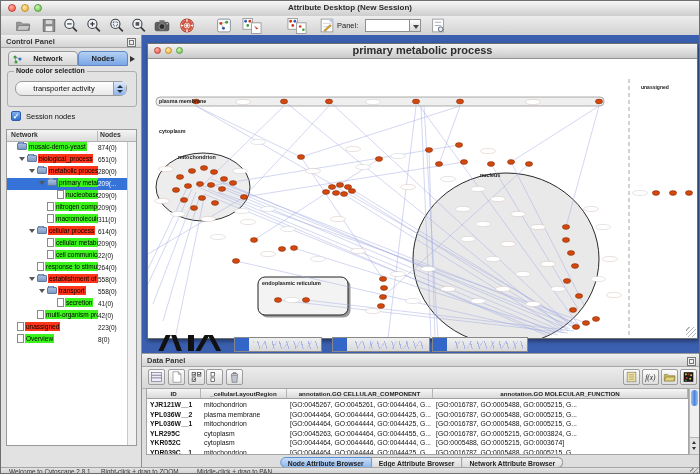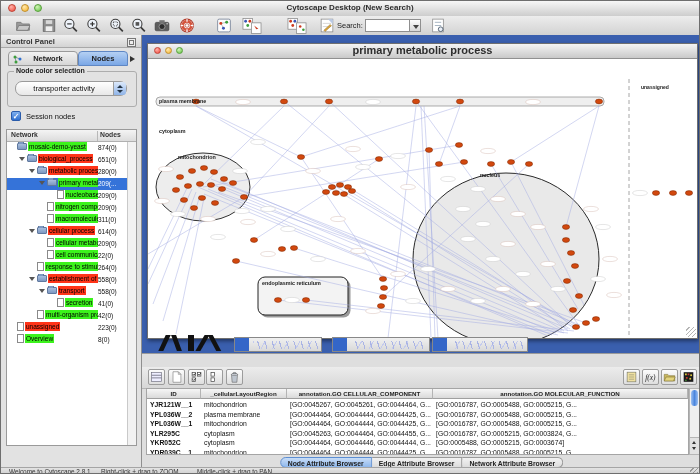--- a/index.html
+++ b/index.html
@@ -102,21 +102,21 @@
 </style>
 </head>
 <body>
 
 <div id="app">
 
   <div class="abs" id="titlebar">
     <span class="tl red"></span>
     <span class="tl yel"></span>
     <span class="tl grn"></span>
-    <div id="win-title">Cytoscape Desktop (New Search)</div>
+    <div id="win-title">Attribute Desktop (New Session)</div>
   </div>
 
   <div class="abs" id="toolbar">
     <span class="tbtn" style="left:13px"><svg viewBox="0 0 16 16">
           <path d="M2 5h4l1.5 1.5H14v6H2z" fill="#9a9a9a" stroke="#666" stroke-width=".6"></path>
           <path d="M2 12.5 4 8h10.5l-2 4.5z" fill="#c9c9c9" stroke="#666" stroke-width=".6"></path>
         </svg></span>
     <span class="tbtn" style="left:39px"><svg viewBox="0 0 16 16">
           <rect x="2.5" y="2.5" width="11" height="11" fill="#8e8e8e" stroke="#555" stroke-width=".6"></rect>
           <rect x="5" y="3" width="6" height="3.5" fill="#d8d8d8"></rect>
@@ -183,21 +183,21 @@
           <circle cx="13" cy="9" r="1.2" fill="#cc3b1f"></circle>
           <circle cx="16" cy="12" r="1.2" fill="#3c9e3c"></circle>
         </svg></span>
     <span class="tbtn" style="left:317px"><svg viewBox="0 0 16 16">
           <rect x="2.5" y="2" width="11" height="12" fill="#fff" stroke="#888" stroke-width=".7"></rect>
           <path d="M13.5 2 9 2 13.5 6.5z" fill="#b9c9e4"></path>
           <line x1="4" y1="6" x2="12" y2="6" stroke="#ccc" stroke-width=".7"></line>
           <line x1="4" y1="9" x2="12" y2="9" stroke="#ccc" stroke-width=".7"></line>
           <path d="M5 12.5 11 7l1.2 1.2-6 5.5z" fill="#d8a23c" stroke="#8a6a20" stroke-width=".4"></path>
         </svg></span>
-    <span id="search-label">Search:</span>
+    <span id="search-label">Panel:</span>
     <input id="search-input" value="" style="">
     <span id="search-drop">
         <span class="tri"></span>
       </span>
     <span class="tbtn" style="left:428px"><svg viewBox="0 0 16 16">
           <rect x="3" y="2" width="10" height="12" fill="#fff" stroke="#888" stroke-width=".7"></rect>
           <line x1="5" y1="5" x2="11" y2="5" stroke="#9ab" stroke-width=".8"></line>
           <line x1="5" y1="8" x2="11" y2="8" stroke="#9ab" stroke-width=".8"></line>
           <circle cx="10.5" cy="11.5" r="2.2" fill="#e9eef7" stroke="#456" stroke-width=".8"></circle>
         </svg></span>
@@ -466,20 +466,26 @@
         <span class="bluebar"></span>
         <span class="scrib"></span>
       </div>
     <div class="frag-win" style="left:290px;top:302px;width:96px">
         <span class="bluebar"></span>
         <span class="scrib"></span>
       </div>
   </div>
 
   <div class="abs" id="dpanel">
+    <div class="panel-hdr">
+      <span>Data Panel</span>
+      <span class="float-ico">
+          <i></i>
+        </span>
+    </div>
     <div id="dp-toolbar">
       <span class="dbtn" style="left:6px"><svg viewBox="0 0 16 16">
             <rect x="2.5" y="3" width="11" height="10" fill="#eef" stroke="#667" stroke-width=".7"></rect>
             <line x1="2.5" y1="6" x2="13.5" y2="6" stroke="#667" stroke-width=".9"></line>
             <line x1="2.5" y1="9" x2="13.5" y2="9" stroke="#667" stroke-width=".9"></line>
           </svg></span>
       <span class="dbtn" style="left:26px"><svg viewBox="0 0 16 16">
             <path d="M4 2h6l3 3v9H4z" fill="#fff" stroke="#777" stroke-width=".7"></path>
             <path d="M10 2v3h3z" fill="#ddd" stroke="#777" stroke-width=".5"></path>
           </svg></span>

